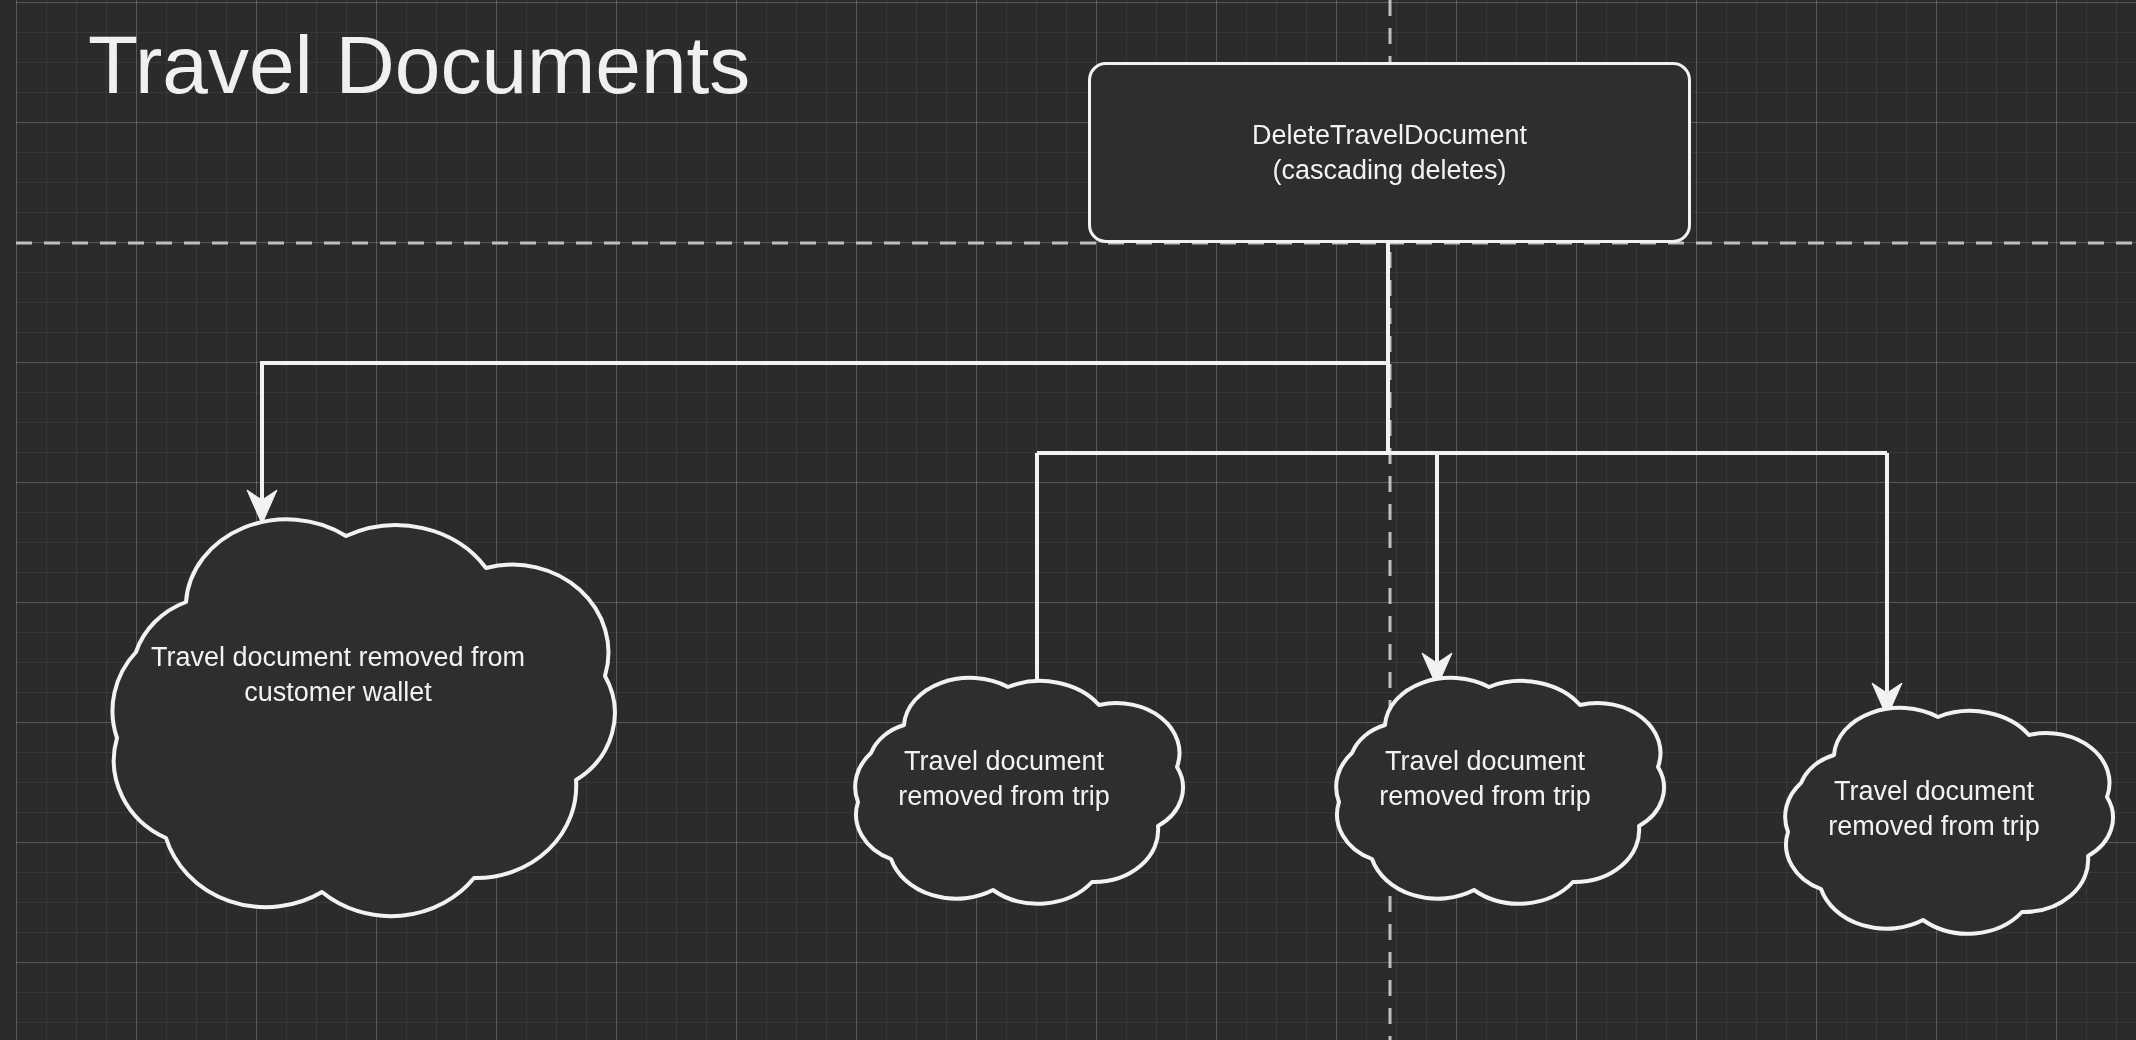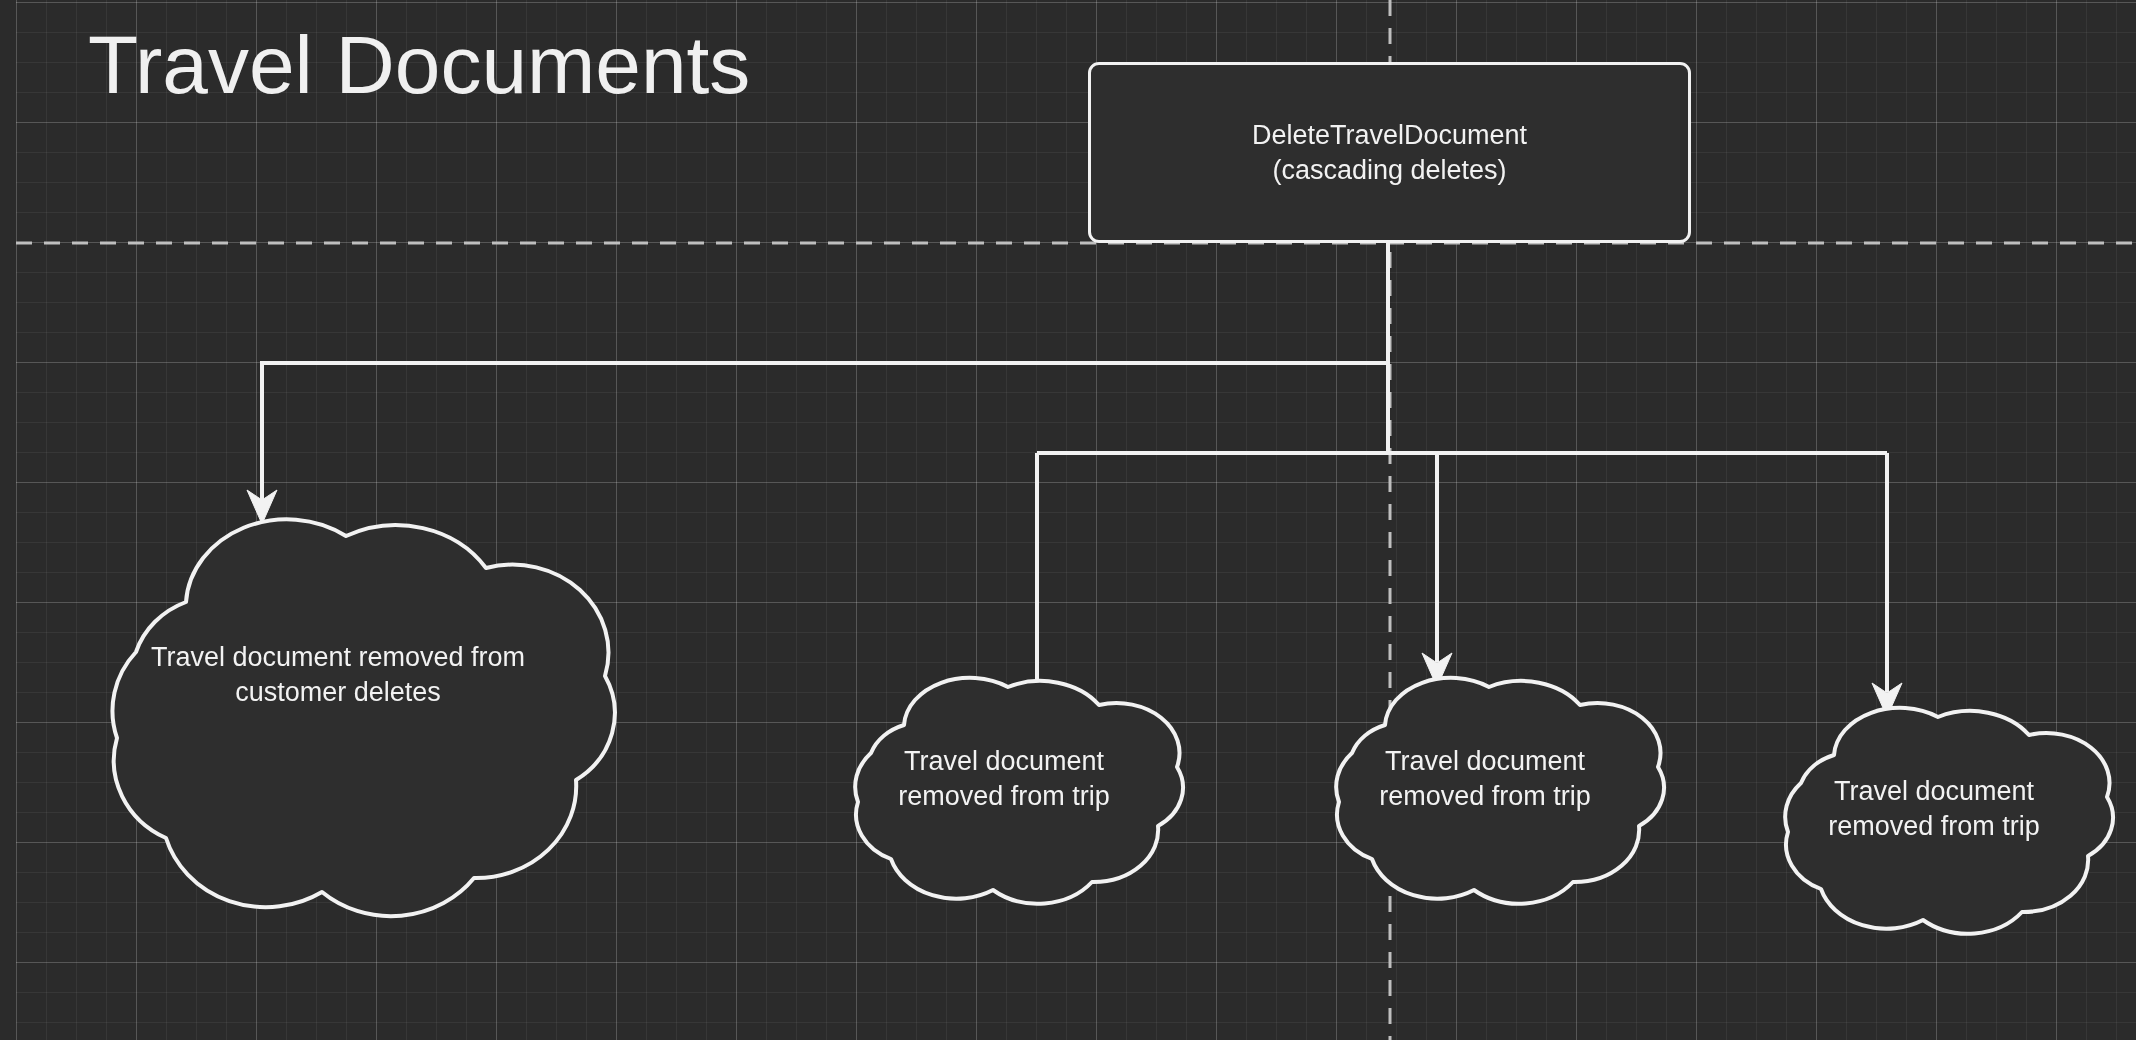--- a/index.html
+++ b/index.html
@@ -53,21 +53,21 @@
     font-size: 27px;
     line-height: 1.28;
     font-family: "Liberation Sans", sans-serif;
     pointer-events: none;
     white-space: pre-line;
   }
   .box-node {
     position: absolute;
     box-sizing: border-box;
     border: 3px solid #f2f2f2;
-    border-radius: 11px;
+    border-radius: 18px;
     background: #2e2e2e;
   }
   .box-node .node-label {
     position: static;
     display: flex;
     width: 100%;
     height: 100%;
     align-items: center;
     justify-content: center;
   }
@@ -162,21 +162,21 @@
   </svg>
 
   <div class="page-title">Travel Documents</div>
 
   <div class="box-node" style="left:1072px; top:62px; width:603px; height:181px;">
     <div class="node-label">DeleteTravelDocument
 (cascading deletes)</div>
   </div>
 
   <div class="node-label" style="left:32px; top:640px; width:580px;">Travel document removed from
-customer deletes</div>
+customer wallet</div>
 
   <div class="node-label" style="left:798px; top:744px; width:380px;">Travel document
 removed from trip</div>
 
   <div class="node-label" style="left:1278px; top:744px; width:382px;">Travel document
 removed from trip</div>
 
   <div class="node-label" style="left:1728px; top:774px; width:380px;">Travel document
 removed from trip</div>
 

